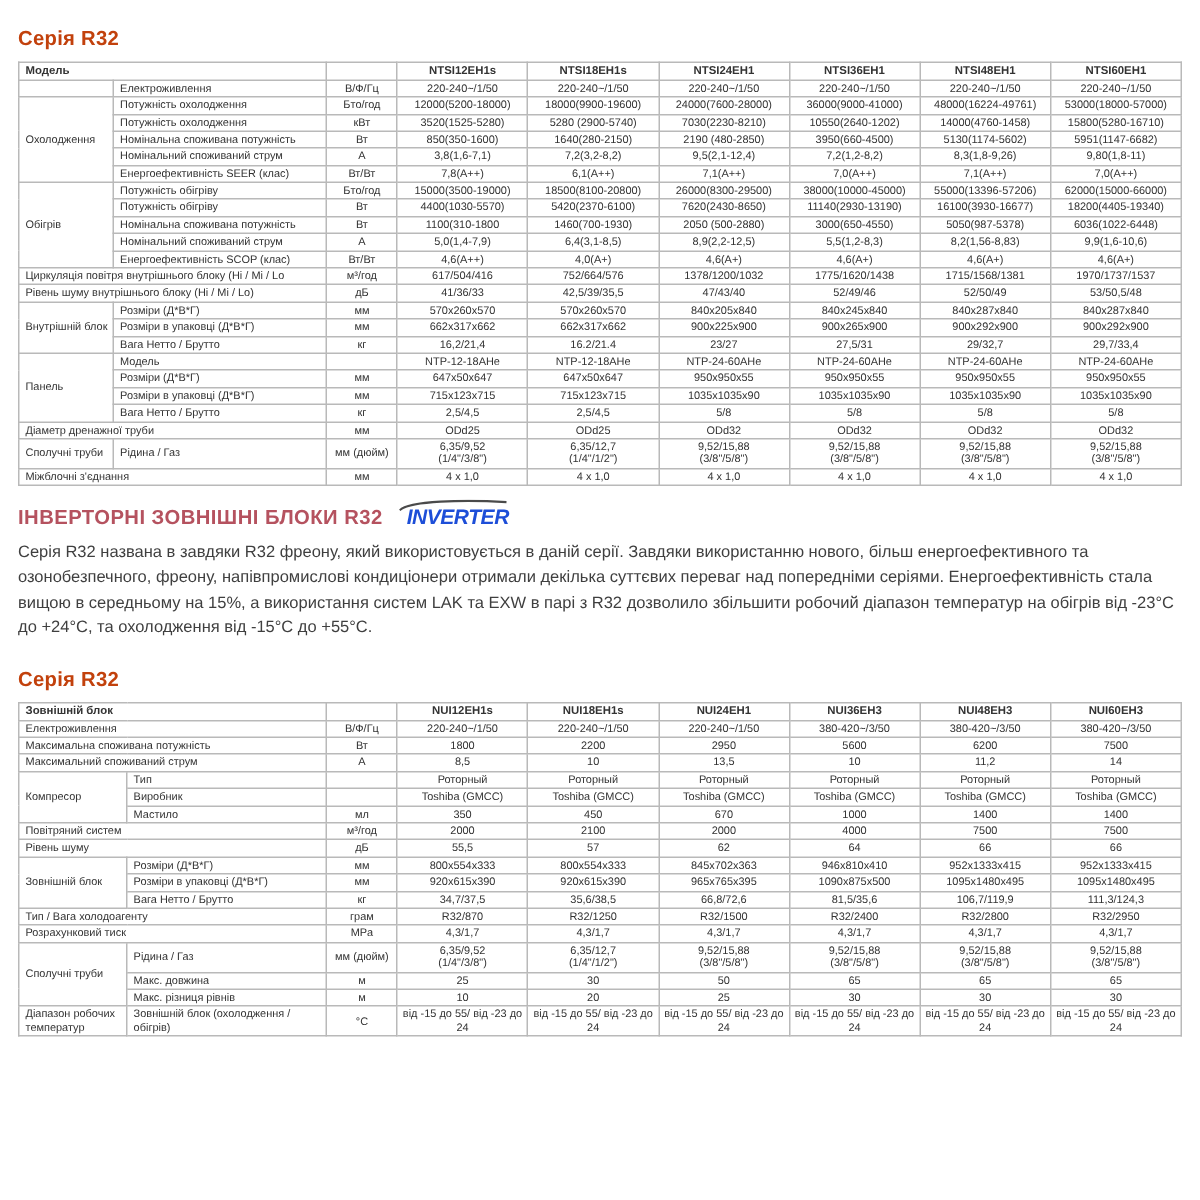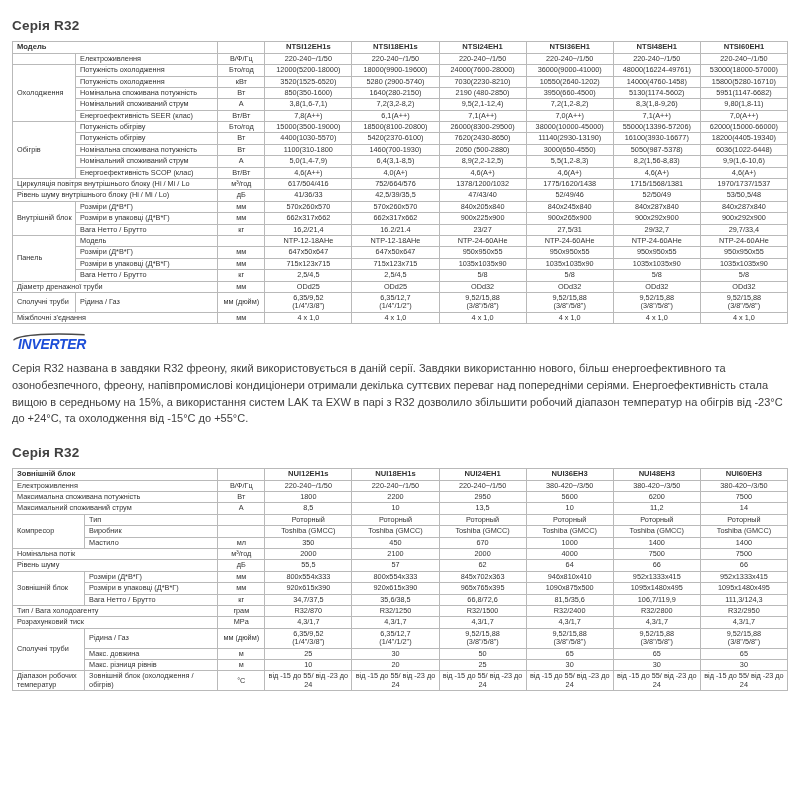--- a/index.html
+++ b/index.html
@@ -17,21 +17,21 @@
     width:800px;
     height:800px;
     padding:0;
     box-sizing:border-box;
   }
 
   
   .series-title{
     font-size:13.5px;
     font-weight:bold;
-    color:#404040;
+    color:#c2410c;
     margin:0;
     padding:18px 0 6px 12px;
     letter-spacing:0.2px;
   }
   .mid-heading-row{
     display:flex;
     align-items:center;
     padding:12px 0 4px 12px;
     gap:10px;
   }
@@ -153,21 +153,21 @@
             <td>12000(5200-18000)</td>
             <td>18000(9900-19600)</td>
             <td>24000(7600-28000)</td>
             <td>36000(9000-41000)</td>
             <td>48000(16224-49761)</td>
             <td>53000(18000-57000)</td>
           </tr>
           <tr>
             <td class="lbl">Потужність охолодження</td>
             <td>кВт</td>
-            <td>3520(1525-6520)</td>
+            <td>3520(1525-5280)</td>
             <td>5280 (2900-5740)</td>
             <td>7030(2230-8210)</td>
             <td>10550(2640-1202)</td>
             <td>14000(4760-1458)</td>
             <td>15800(5280-16710)</td>
           </tr>
           <tr>
             <td class="lbl">Номінальна споживана потужність</td>
             <td>Вт</td>
             <td>850(350-1600)</td>
@@ -369,20 +369,21 @@
             <td>4 х 1,0</td>
             <td>4 х 1,0</td>
             <td>4 х 1,0</td>
             <td>4 х 1,0</td>
           </tr>
         </tbody>
     </table>
   </div>
 
   <div class="mid-heading-row">
+    <h2 class="mid-heading">ІНВЕРТОРНІ ЗОВНІШНІ БЛОКИ R32</h2>
     <span class="inverter-logo">
       <svg class="swoosh" viewBox="0 0 100 10" preserveAspectRatio="none">
         <path d="M2,8 C10,1 60,0 98,2" stroke="#4a4a4a" stroke-width="1.6" fill="none"></path>
       </svg>
       <span>INVERTER</span>
     </span>
   </div>
 
   <p class="intro">Серія R32 названа в завдяки R32 фреону, який використовується в даній серії. Завдяки використанню нового, більш енергоефективного та озонобезпечного, фреону, напівпромислові кондиціонери отримали декілька суттєвих переваг над попередніми серіями. Енергоефективність стала вищою в середньому на 15%, а використання систем LAK та EXW в парі з R32 дозволило збільшити робочий діапазон температур на обігрів від -23°C до +24°C, та охолодження від -15°C до +55°C.</p>
 
@@ -467,21 +468,21 @@
             <td class="lbl">Мастило</td>
             <td>мл</td>
             <td>350</td>
             <td>450</td>
             <td>670</td>
             <td>1000</td>
             <td>1400</td>
             <td>1400</td>
           </tr>
           <tr>
-            <td colspan="2" class="lbl">Номінальна потік</td>
+            <td colspan="2" class="lbl">Повітряний систем</td>
             <td>м³/год</td>
             <td>2000</td>
             <td>2100</td>
             <td>2000</td>
             <td>4000</td>
             <td>7500</td>
             <td>7500</td>
           </tr>
           <tr>
             <td colspan="2" class="lbl">Рівень шуму</td>

